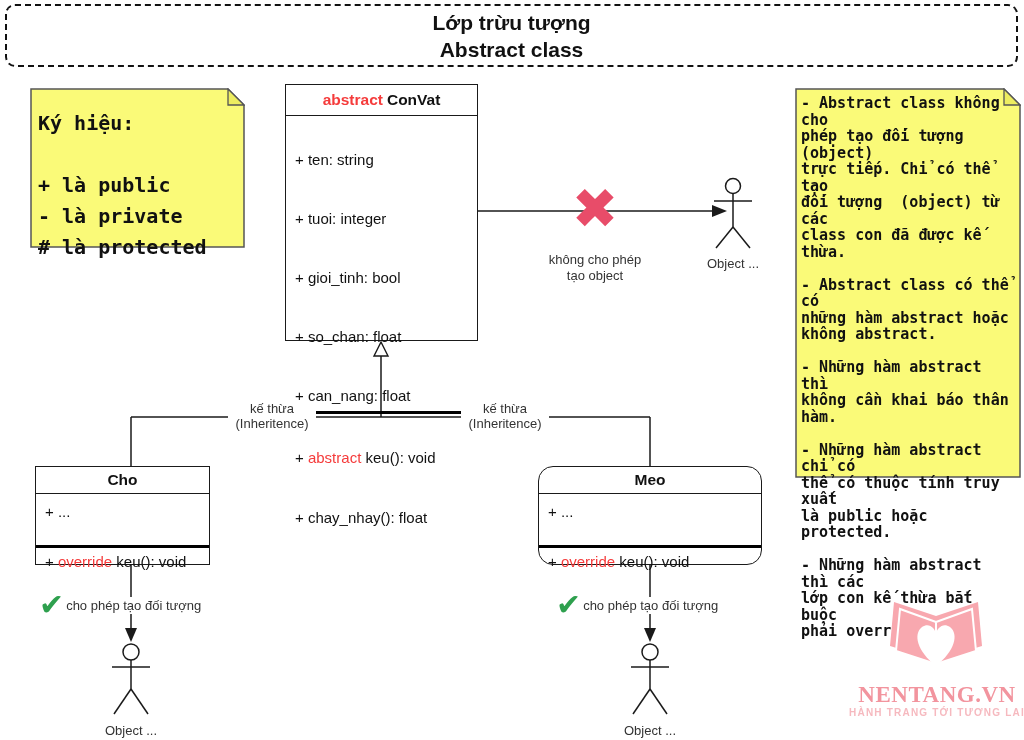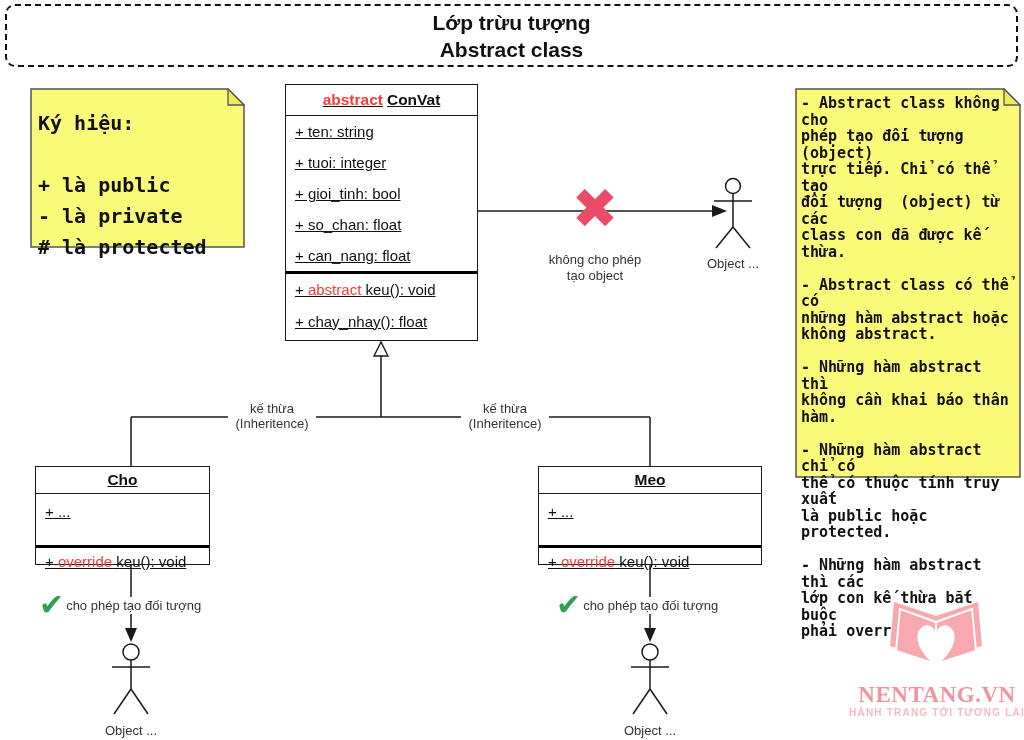--- a/index.html
+++ b/index.html
@@ -10,33 +10,33 @@
   
   .title-box{left:5px;top:4px;width:1013px;height:63px;border:2px dashed #111;border-radius:10px;
              box-sizing:border-box;text-align:center;font-weight:bold;font-size:21px;line-height:27px;padding-top:3px;}
 
   
   .note-text{white-space:pre-wrap;font-family:"DejaVu Sans Mono","Liberation Mono",monospace;font-weight:bold;color:#111;}
   .legend-text{left:38px;top:108px;width:200px;font-size:20px;line-height:31px;}
   .info-text{left:801px;top:95px;width:216px;font-size:15px;line-height:16.5px;}
 
   
-  .uml{position:absolute;background:#fff;border:1.6px solid #1a1a1a;box-sizing:border-box;font-size:15px;text-decoration:underline;}
+  .uml{position:absolute;background:#fff;border:1.6px solid #1a1a1a;box-sizing:border-box;font-size:15px;}
   .uml .hdr{display:flex;align-items:center;justify-content:center;font-weight:bold;font-size:15.5px;
             border-bottom:1.6px solid #1a1a1a;box-sizing:border-box;}
   .uml .row{display:flex;align-items:center;padding-left:9px;box-sizing:border-box;}
   .uml .thick{border-top:3.5px solid #000;}
   .kw{color:var(--keyword-red,#f53b3b);}
   .gap-r{margin-right:4px;}
   .convat{left:285px;top:84px;width:193px;height:257px;}
   .convat .hdr{height:31px;}
-  .convat .row{height:31px;}
+  .convat .row{height:31px;margin-top:28px;}
   .convat .mrow{height:31.5px;}
   .cho{left:35px;top:466px;width:175px;height:99px;}
-  .meo{left:538px;top:466px;width:224px;height:99px;}
+  .meo{left:538px;top:466px;width:224px;height:99px;border-radius:15px;}
   .sub .hdr{height:27px;}
   .sub .arow{height:35px;}
   .sub .mrow{height:29px;margin-top:16px;}
   .sub .mrow,.sub .arow{display:flex;align-items:center;padding-left:9px;box-sizing:border-box;}
 
   
   .lbl{position:absolute;font-size:13px;line-height:15px;color:#333;text-align:center;background:#fff;}
   .allow{position:absolute;display:flex;align-items:center;height:34px;}
   .allow .check{font-family:"DejaVu Sans",sans-serif;font-size:30px;line-height:30px;font-weight:bold;
                 color:var(--check-green,#2ea04e);margin-right:1px;}

